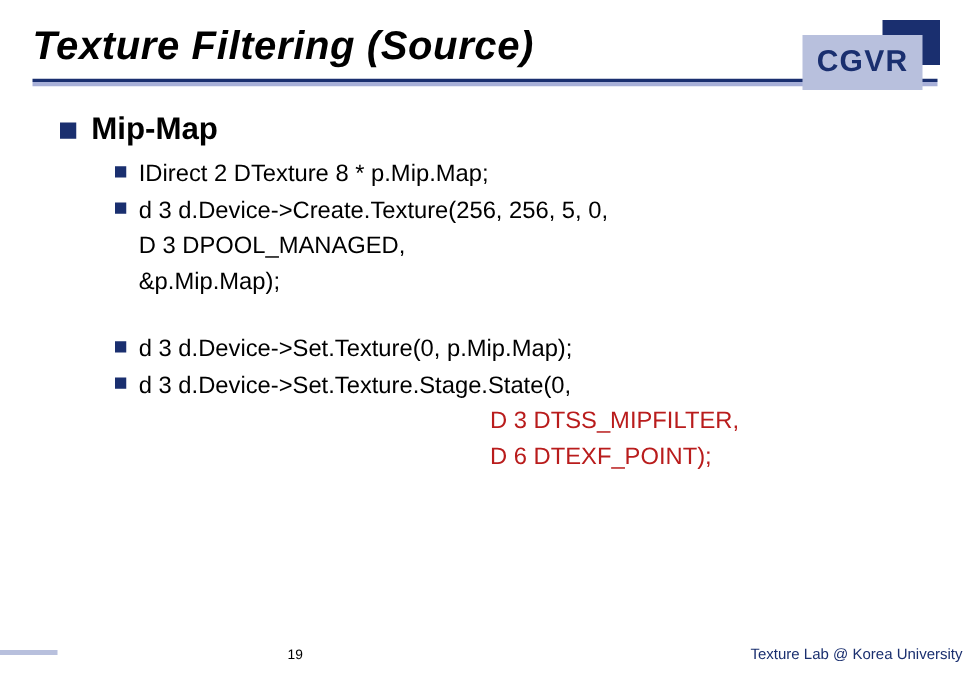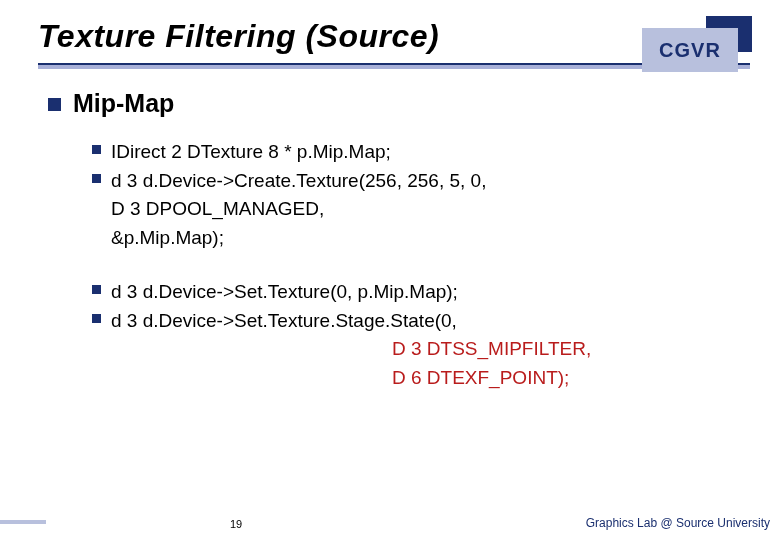--- a/index.html
+++ b/index.html
@@ -10,21 +10,21 @@
     font-family: Arial, Helvetica, sans-serif;
     position: relative;
     overflow: hidden;
   }
   .slide {
     width: 100%;
     height: 100%;
     position: relative;
   }
   .title-area {
-    padding: 18px 30px 0 38px;
+    padding: 18px 30px 0 26px;
     position: relative;
   }
   .title {
     font-size: 32px;
     font-weight: bold;
     font-style: italic;
     color: #000;
     letter-spacing: 0.5px;
   }
   .title-underline {
@@ -50,33 +50,33 @@
   }
   .cgvr-front {
     position: absolute;
     left: 0;
     top: 12px;
     width: 96px;
     height: 44px;
     background: #b8c0dd;
     color: #1a2f6f;
     font-weight: bold;
-    font-size: 20px;
+    font-size: 24px;
     display: flex;
     align-items: center;
     justify-content: center;
     letter-spacing: 1px;
   }
   .content {
     padding: 20px 38px 0 48px;
   }
   .bullet-row {
     display: flex;
     align-items: flex-start;
-    margin-bottom: 20px;
+    margin-bottom: 8px;
   }
   .sq {
     width: 13px;
     height: 13px;
     background: #1a2f6f;
     flex: 0 0 auto;
     margin-top: 9px;
     margin-right: 12px;
   }
   .sq-small {
@@ -194,16 +194,16 @@
       </div>
       <div class="deep-indent">D 3 DTSS_MIPFILTER,</div>
       <div class="deep-indent">D 6 DTEXF_POINT);</div>
     </div>
 
   </div>
 
   <div class="footer">
     <div class="footer-bar-left"></div>
     <div class="page-num">19</div>
-    <div class="footer-credit">Graphics Lab @ Source University</div>
+    <div class="footer-credit">Texture Lab @ Korea University</div>
   </div>
 
 </div>
 
 </body></html>

